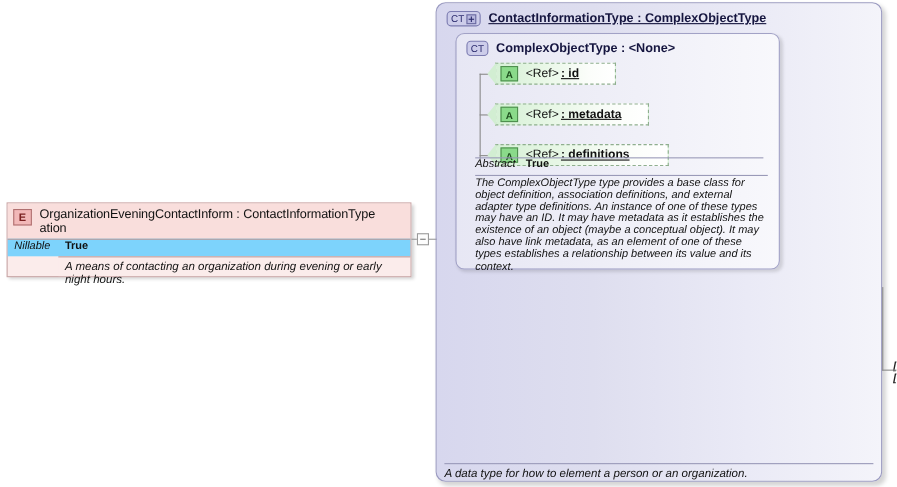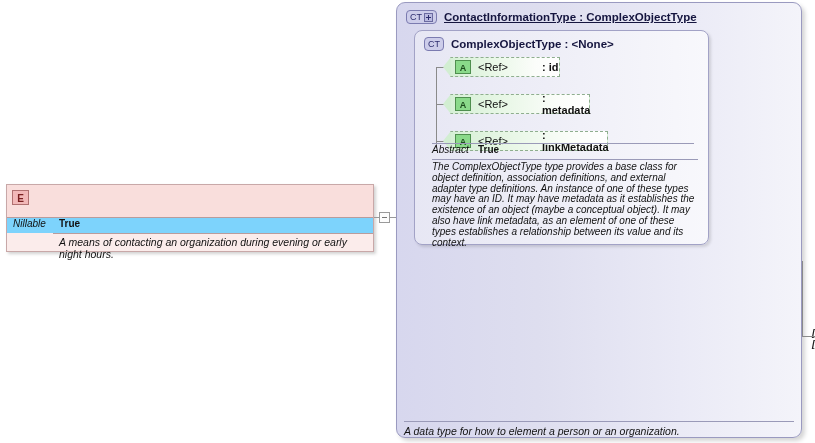--- a/index.html
+++ b/index.html
@@ -254,24 +254,25 @@
     background: #8ada8a;
     border: 1px solid #4f8f4f;
     box-sizing: border-box;
   }
   .attr-ref {
     margin-left: 7px;
     font-size: 11px;
     color: #111;
   }
   .attr-name {
-    margin-left: 34px;
+    margin-left: 2px;
     font-size: 11px;
     font-weight: bold;
     color: #111;
+    text-decoration: underline;
   }
 
   
   .tree-v {
     position: absolute;
     background: #8a8a8a;
     width: 1px;
   }
   .tree-h {
     position: absolute;
@@ -357,20 +358,21 @@
     font-size: 10.5px;
     color: #111;
   }
 </style>
 </head>
 <body>
 
 <div id="element-box">
   <div id="element-head">
     <span class="badge-e">E</span>
+    <span id="element-title">OrganizationEveningContactInform : ContactInformationType ation</span>
   </div>
   <div class="prop-row">
     <span class="prop-key">Nillable</span>
     <span class="prop-val">True</span>
   </div>
   <div id="element-doc">A means of contacting an organization during evening or early night hours.</div>
 </div>
 
 <div id="connector-line"></div>
 <div id="connector-toggle"></div>
@@ -404,21 +406,21 @@
 
     <div class="attr-row" style="top:63px; width:140px;">
       <span class="badge-a">A</span>
       <span class="attr-ref">&lt;Ref&gt;</span>
       <span class="attr-name">: metadata</span>
     </div>
 
     <div class="attr-row" style="top:100px; width:158px;">
       <span class="badge-a">A</span>
       <span class="attr-ref">&lt;Ref&gt;</span>
-      <span class="attr-name">: linkMetadata</span>
+      <span class="attr-name">: definitions</span>
     </div>
 
     <div id="abstract-row">
       <span id="abstract-key">Abstract</span>
       <span id="abstract-val">True</span>
     </div>
 
     <div id="inner-doc">The ComplexObjectType type provides a base class for object definition, association definitions, and external adapter type definitions. An instance of one of these types may have an ID. It may have metadata as it establishes the existence of an object (maybe a conceptual object). It may also have link metadata, as an element of one of these types establishes a relationship between its value and its context.</div>
   </div>
 

